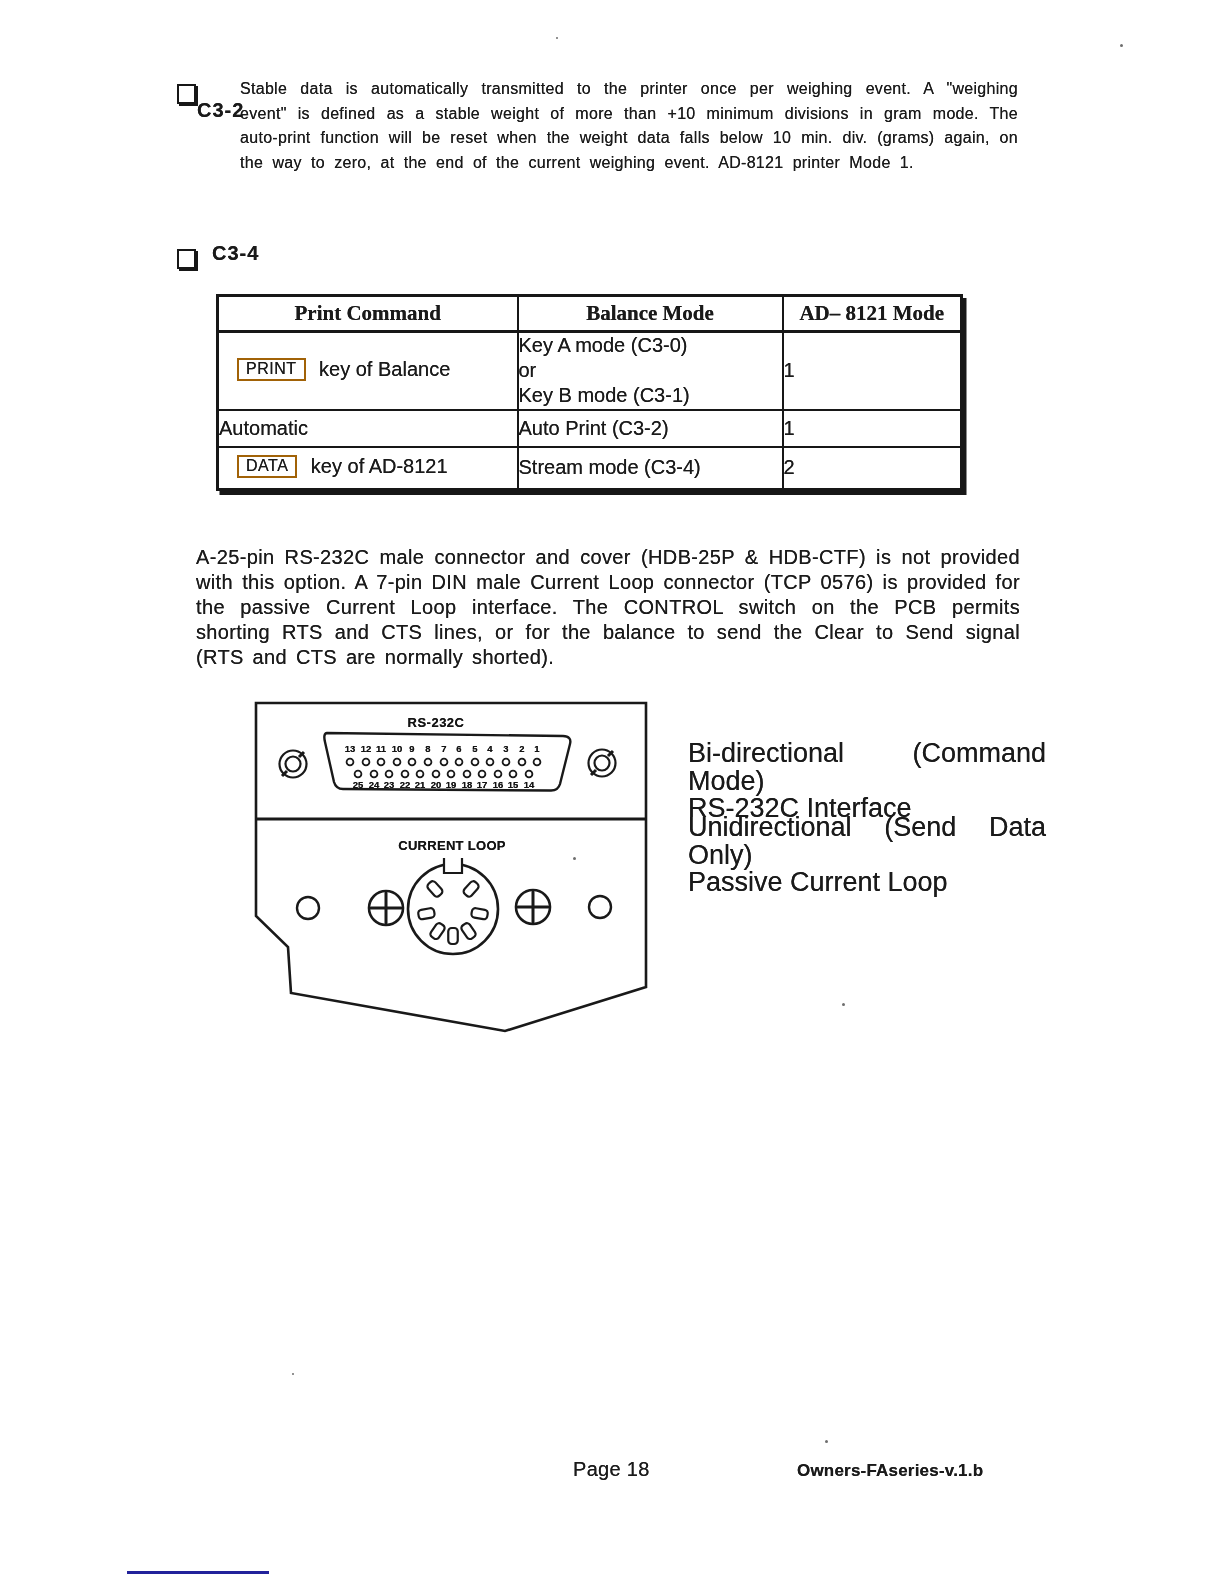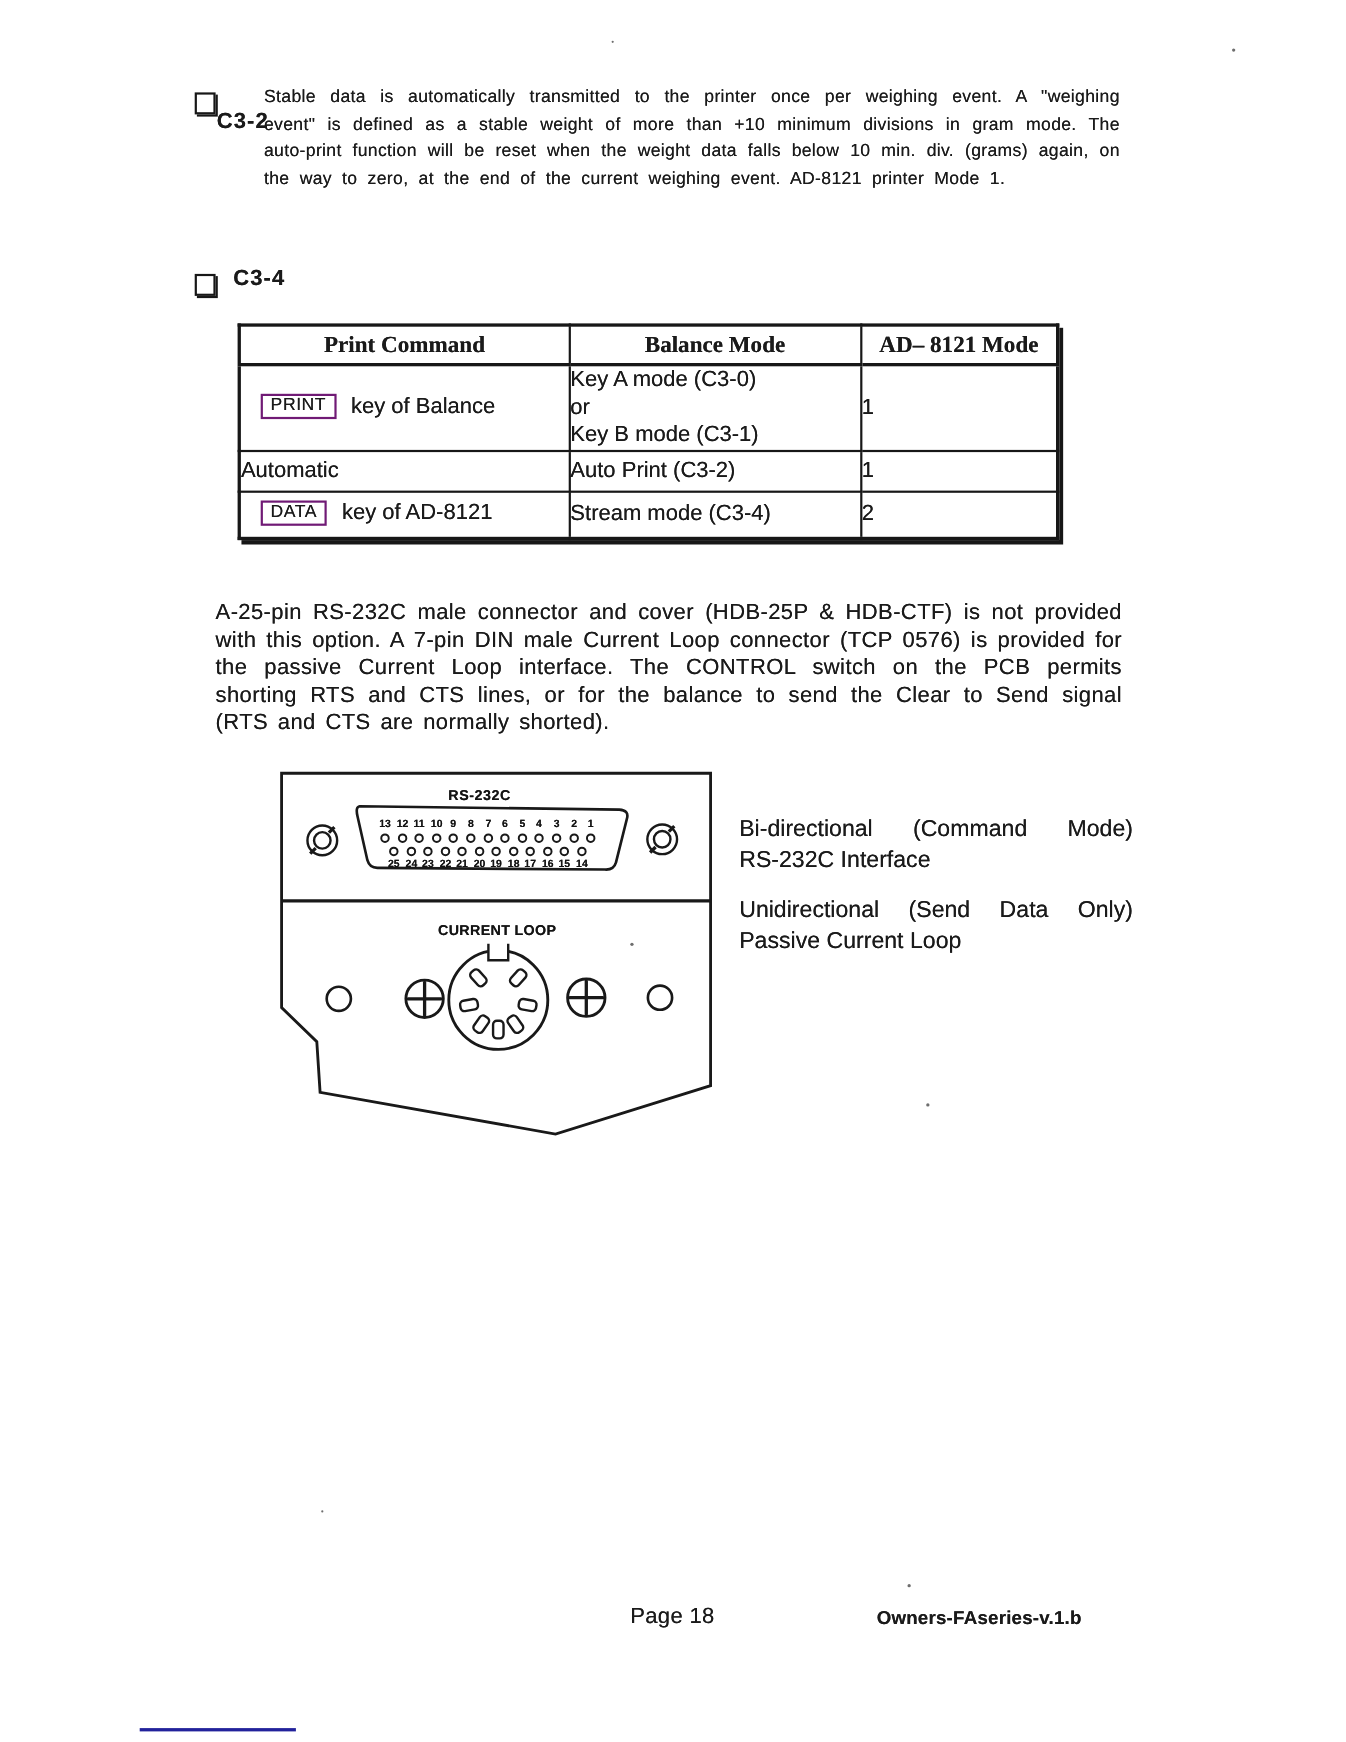--- a/index.html
+++ b/index.html
@@ -26,33 +26,33 @@
   #tbl, #tbl th, #tbl td {border:2.5px solid #171717;}
   #tbl {border-width:3px;}
   #tbl th {font-family:"Liberation Serif", serif; font-size:21px; font-weight:bold;
            border-bottom-width:3.5px; padding:2px 0;}
   #tbl td {font-size:20px; text-align:left; padding:0;}
   #tbl tr.h  {height:36px;}
   #tbl tr.r1 {height:78px;}
   #tbl tr.r2 {height:37px;}
   #tbl tr.r3 {height:43px;}
   td.cmd {text-align:left !important; padding-left:18px !important;}
-  .keybox {display:inline-block; border:2px solid #701a75; padding:0 7px 1px; font-size:16px;
+  .keybox {display:inline-block; border:2px solid #a16207; padding:0 7px 1px; font-size:16px;
            margin-right:8px; position:relative; top:-2px; letter-spacing:0.5px;}
   .bm div {line-height:25px;}
 
   
   #para {position:absolute; left:196px; top:545px; width:824px; font-size:20px; line-height:25px;
          text-align:justify; word-spacing:3px; letter-spacing:0.35px;}
 
   
   #diag {position:absolute; left:246px; top:694px;}
 
   
-  .cap {position:absolute; left:672px; width:358px; font-size:21px; line-height:27.5px;}
+  .cap {position:absolute; left:688px; width:358px; font-size:27px; line-height:27.5px;}
   #cap1 {top:740px;}
   #cap2 {top:814px;}
   .jline {text-align:justify; text-align-last:justify;}
 
   
   #pageno {position:absolute; left:573px; top:1458px; font-size:20px; letter-spacing:0.3px;}
   #doclabel {position:absolute; left:797px; top:1461px; font-size:17px; font-weight:bold; letter-spacing:0.2px;}
   #blueline {position:absolute; left:127px; top:1571px; width:142px; height:3px;}
 
   .speck {position:absolute; background:#4a4a4a; border-radius:50%; opacity:.8;}

